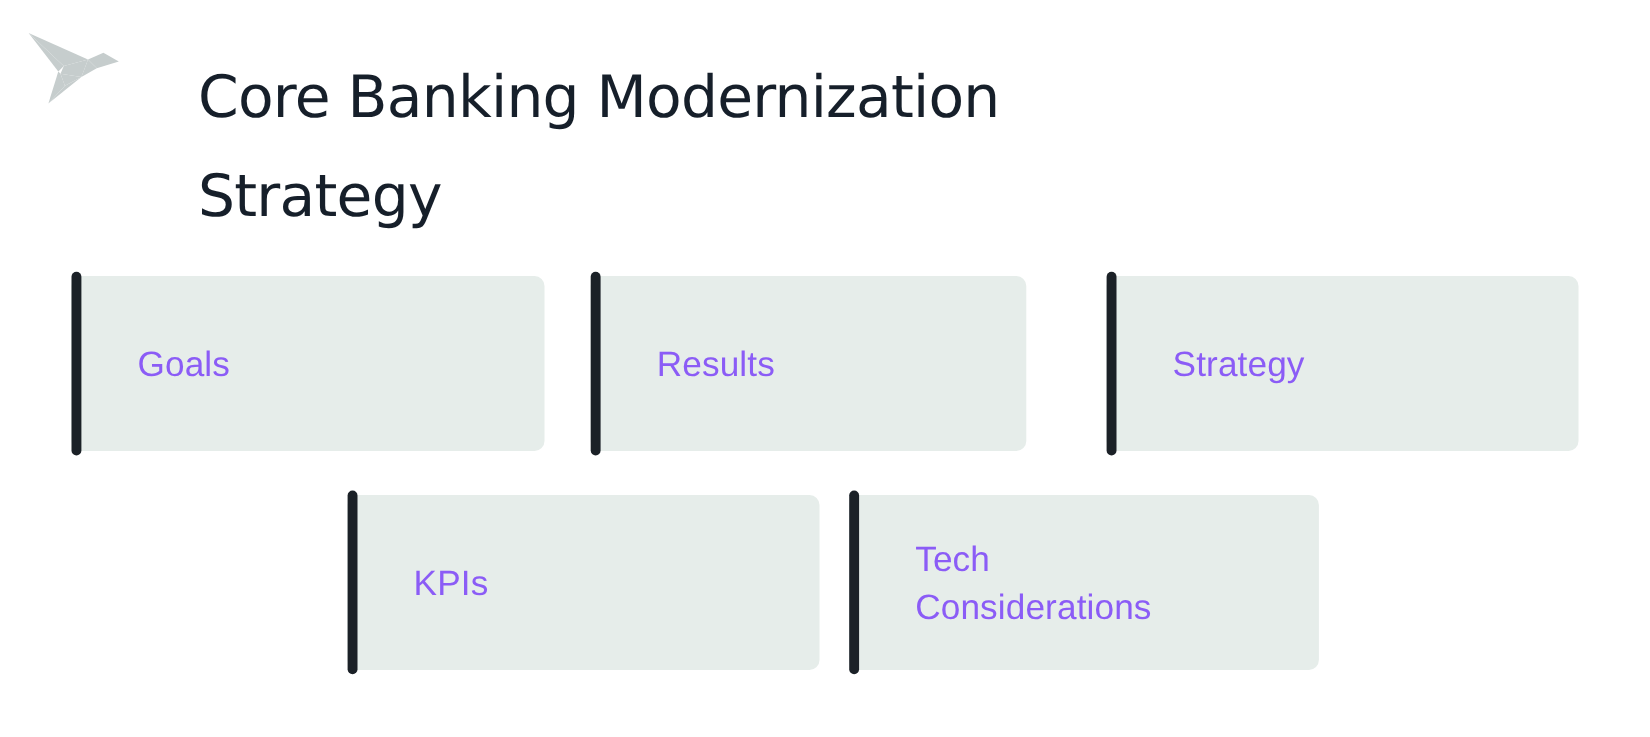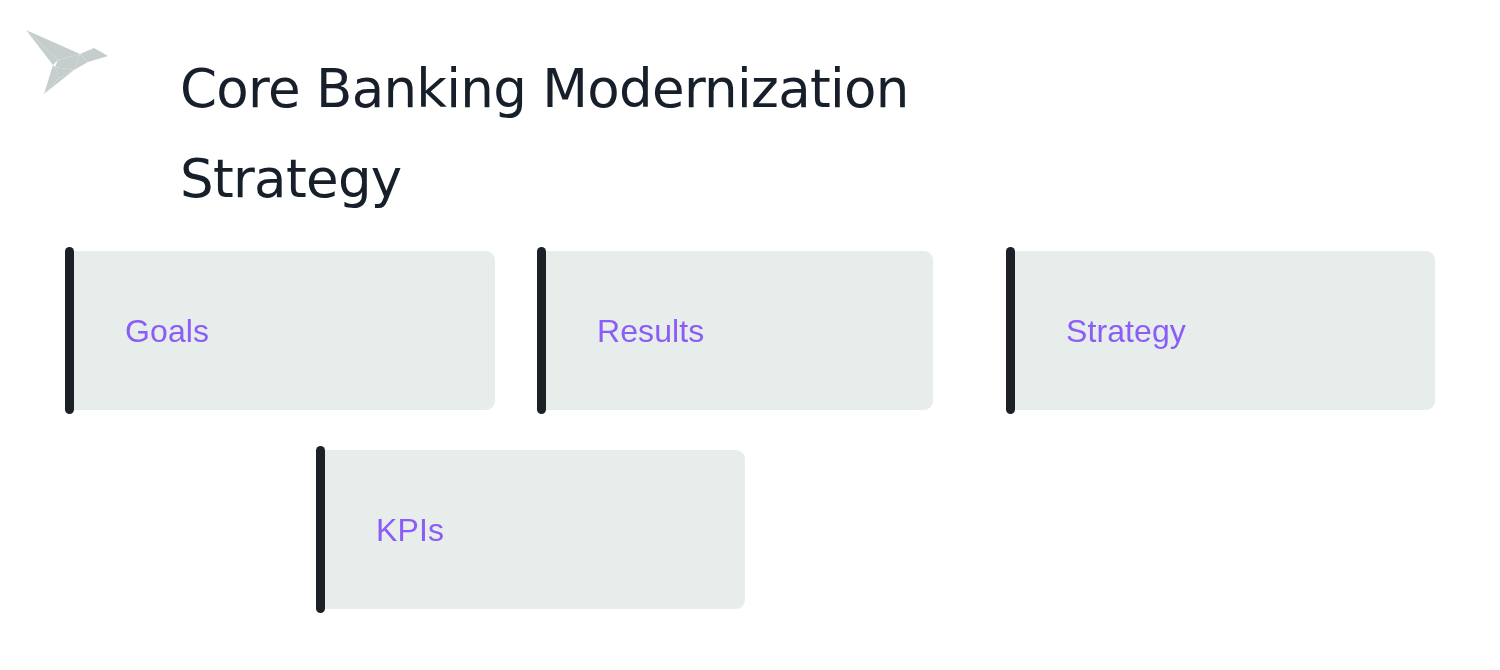--- a/index.html
+++ b/index.html
@@ -120,14 +120,19 @@
   <div class="card" style="left:1006px; top:251px; width:429px; height:159px;">
     <div class="card-bar"></div>
     <div class="card-label">Strategy</div>
   </div>
 
   <div class="card" style="left:300px; top:450px; width:429px; height:159px;margin-left:16px;">
     <div class="card-bar"></div>
     <div class="card-label">KPIs</div>
   </div>
 
+  <div class="card" style="left:772px; top:450px; width:427px; height:159px;">
+    <div class="card-bar"></div>
+    <div class="card-label">Tech
+Considerations</div>
+  </div>
 
 </div>
 
 </body></html>

